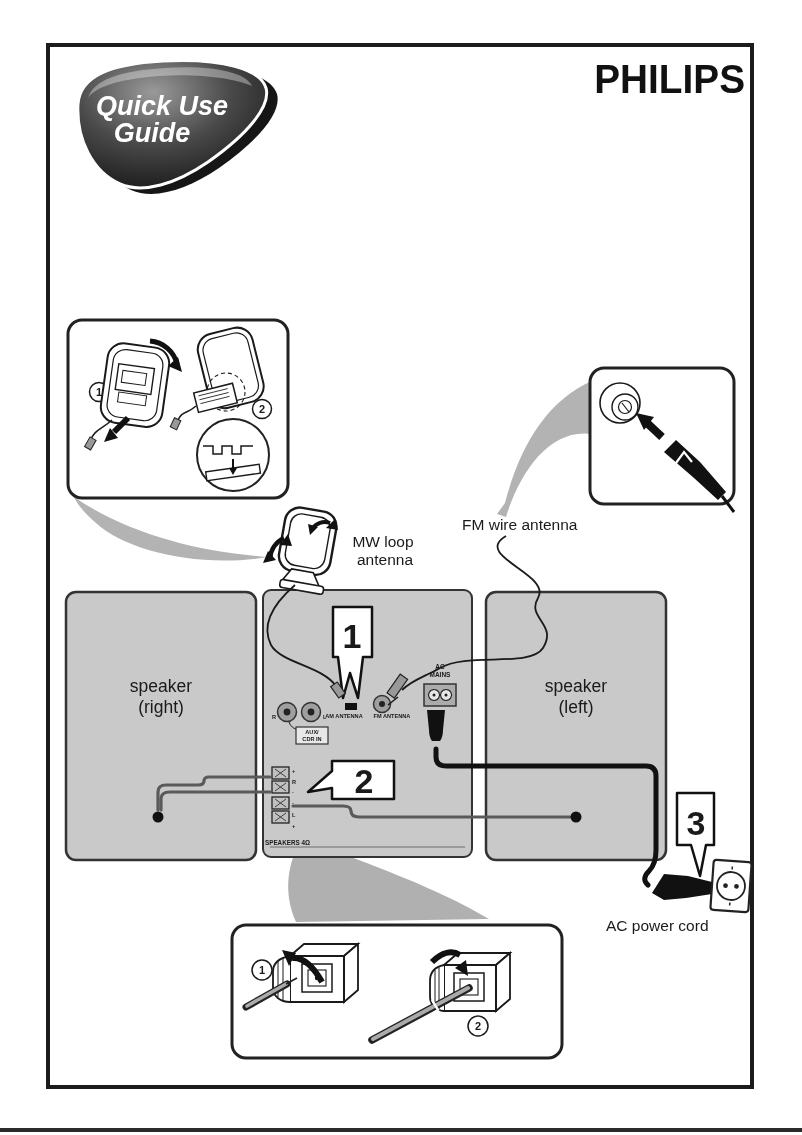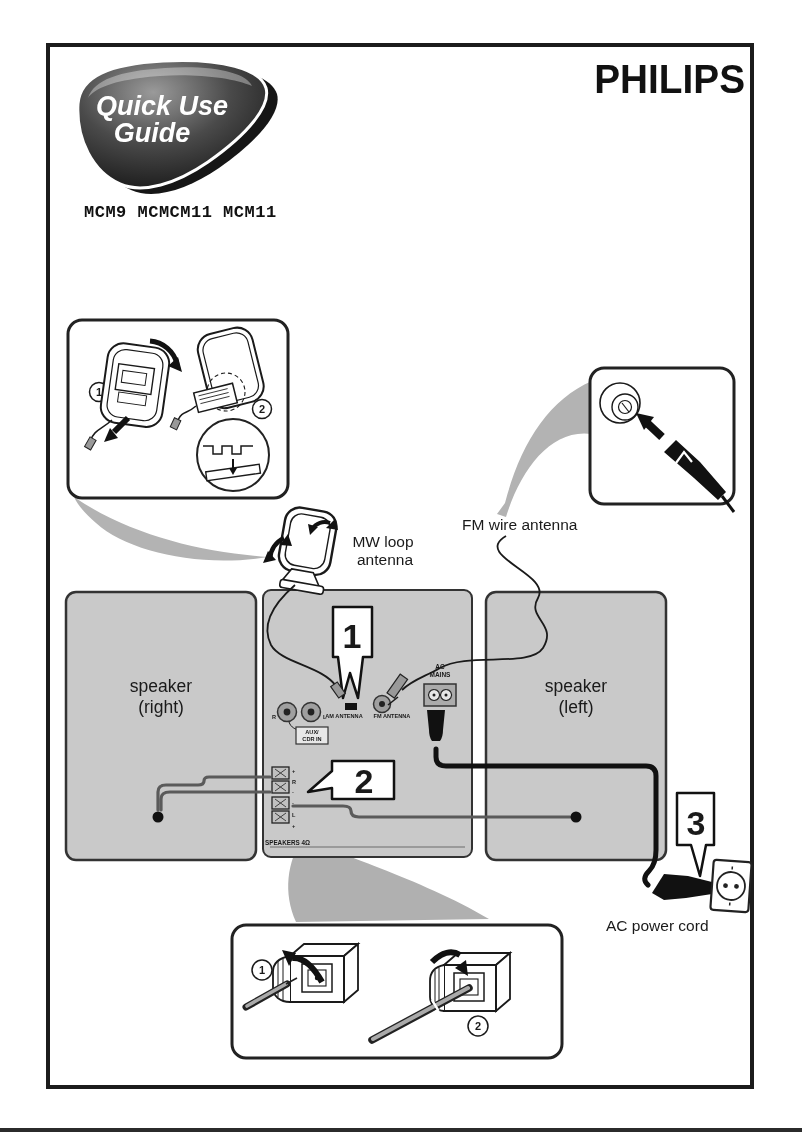--- a/index.html
+++ b/index.html
@@ -254,15 +254,14 @@
     <g>
       <path d="M78,104 C80,76 110,64 163,61 C223,58 260,69 266,88 C271,106 248,134 208,162 C176,184 143,194 120,184 C93,172 76,140 78,104 Z" transform="translate(11,6)" fill="#161616"></path>
       <path d="M78,104 C80,76 110,64 163,61 C223,58 260,69 266,88 C271,106 248,134 208,162 C176,184 143,194 120,184 C93,172 76,140 78,104 Z" fill="url(#badgeGrad)" stroke="#fff" stroke-width="3"></path>
       <path d="M88,98 C94,80 118,71 165,68 C215,65 246,73 252,86 C230,76 180,72 140,78 C110,82 94,89 88,98 Z" fill="#ffffff" opacity="0.35"></path>
       <text x="162" y="115" text-anchor="middle" style="font-size:27px;font-weight:900;font-style:italic;fill:#fff;">Quick Use</text>
       <text x="152" y="142" text-anchor="middle" style="font-size:27px;font-weight:900;font-style:italic;fill:#fff;">Guide</text>
     </g>
   </svg>
 
   <div class="brand">PHILIPS</div>
-  <div class="models">MCM9 MCMCM11 MCM11</div>
   <div class="bottom-strip"></div>
 </div>
 
 </body></html>

